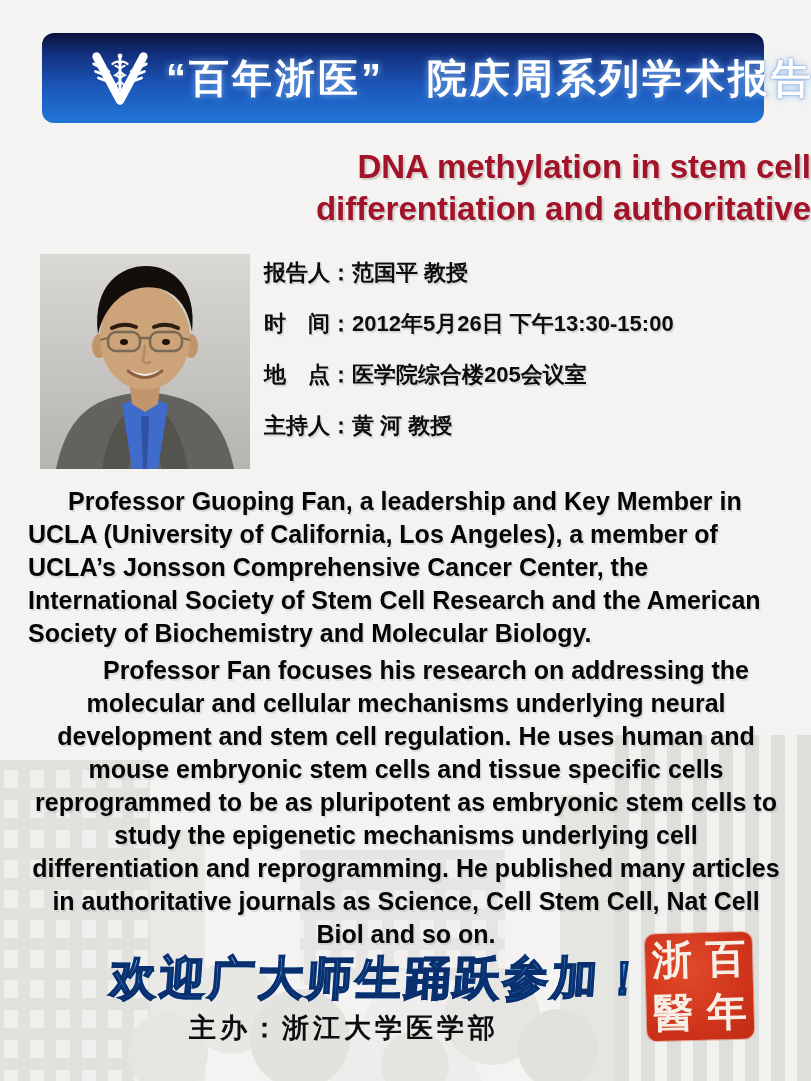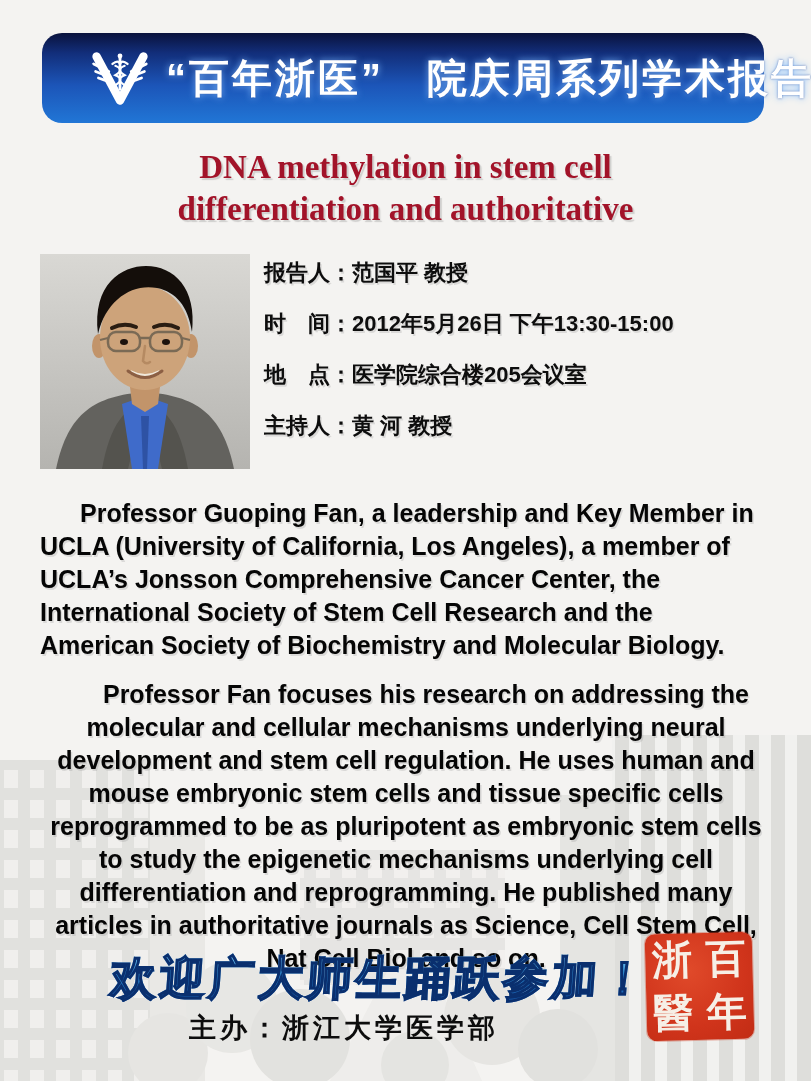--- a/index.html
+++ b/index.html
@@ -6,54 +6,53 @@
   .poster{
     position:relative;width:811px;height:1081px;margin:0 auto;overflow:hidden;
     background:#f4f3f1;
     font-family:"Liberation Sans","DejaVu Sans",sans-serif;
   }
   
   .watermark{position:absolute;left:0;top:735px;width:811px;height:346px;}
   
   .banner{
     position:absolute;left:42px;top:33px;width:722px;height:90px;
-    border-radius:20px;
+    border-radius:12px;
     background:linear-gradient(180deg,#0a123c 0%,#122e7a 22%,#1c55b8 58%,#2176d6 100%);
     display:flex;align-items:center;padding-left:48px;box-sizing:border-box;gap:16px;
   }
   .logo-icon{width:60px;height:58px;flex:0 0 auto;display:block;}
   .banner-title{
     margin:0;color:#ffffff;font-size:40px;font-weight:bold;letter-spacing:3px;
     text-shadow:0 0 7px rgba(130,190,255,.9),0 0 2px rgba(20,40,120,.8);
     white-space:nowrap;
   }
   
   .lecture-title{
-    position:absolute;left:0;top:146px;width:811px;margin:0;text-align:center;
+    position:absolute;left:0;top:146px;width:811px;margin:0;text-align:right;
     color:#a21329;font-size:33px;line-height:42px;font-weight:bold;
     text-shadow:2px 2px 1px rgba(140,140,140,.35);
-    font-family:Liberation Serif, serif;
   }
   .lecture-title span{display:block;}
   
   .photo{
     position:absolute;left:40px;top:254px;width:210px;height:215px;margin:0;
     background:#c6c5c1;overflow:hidden;
   }
   .photo svg{display:block;}
   .details{
     position:absolute;left:264px;top:247px;width:540px;margin:0;padding:0;list-style:none;
     color:#0d0d0d;font-size:22px;font-weight:bold;
     text-shadow:1.5px 1.5px 0 rgba(150,150,150,.28);
   }
   .details li{line-height:51px;white-space:nowrap;}
   
   .bio{position:absolute;left:24px;top:481px;width:764px;}
   .bio p{
-    margin:16px;color:#050505;font-size:25px;line-height:33px;font-weight:bold;
+    margin:4px;color:#050505;font-size:25px;line-height:33px;font-weight:bold;
     text-indent:1.6em;text-shadow:1.5px 1.5px 0 rgba(150,150,150,.28);
   }
   .bio p + p{margin-top:3px;text-align:center;}
   
   .welcome{
     position:absolute;left:0;top:948px;width:760px;text-align:center;
     font-size:46px;font-weight:bold;letter-spacing:3px;
     transform:skewX(-4deg);
     color:#1a63b8;white-space:nowrap;
   }

